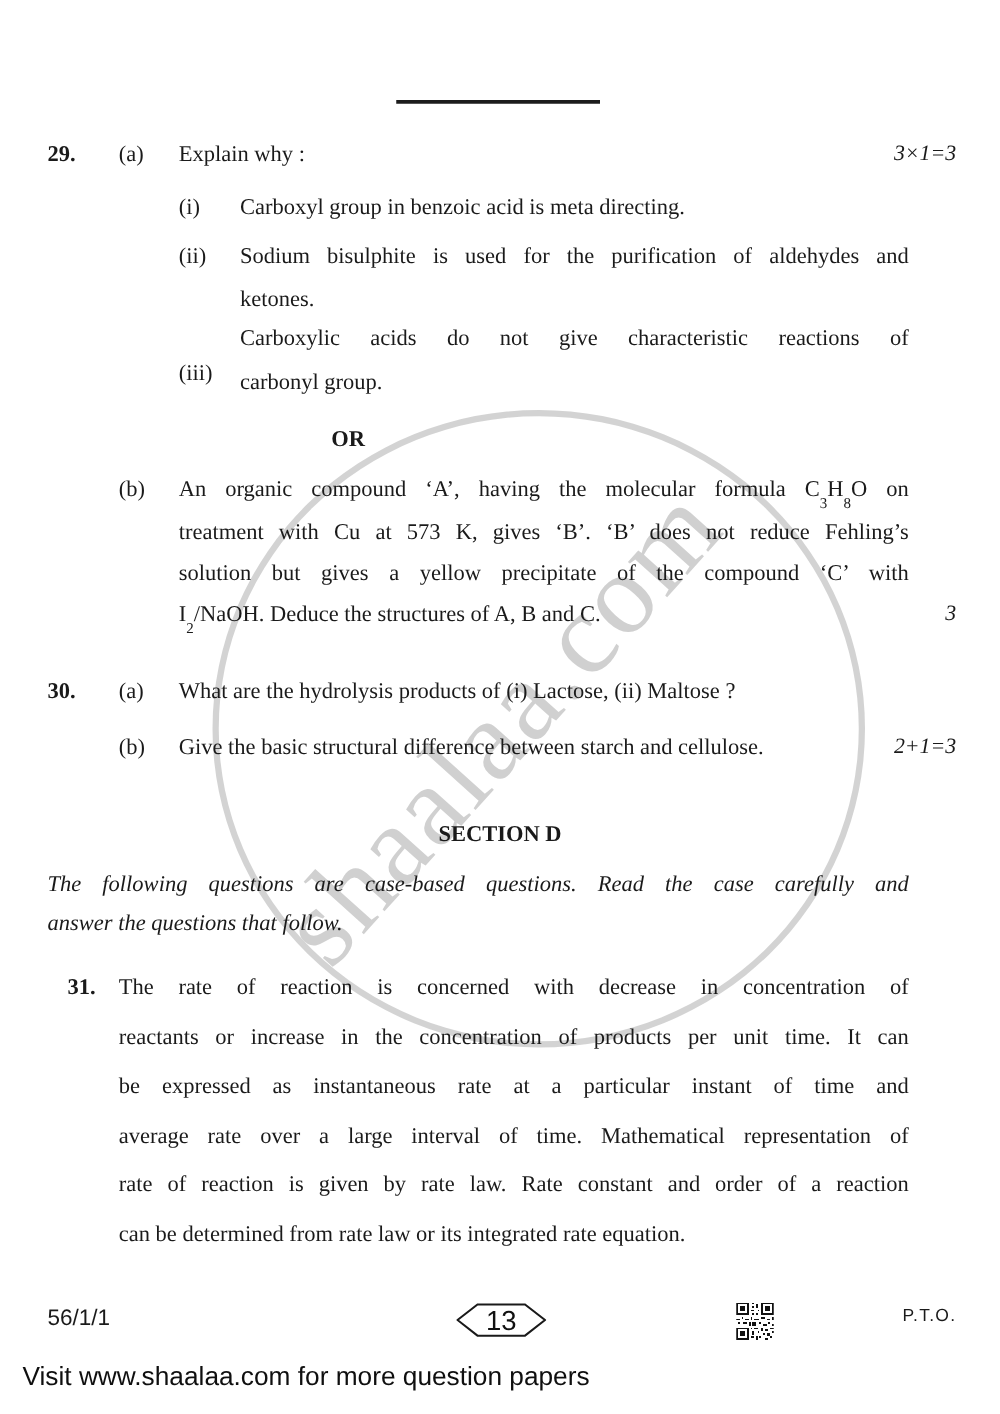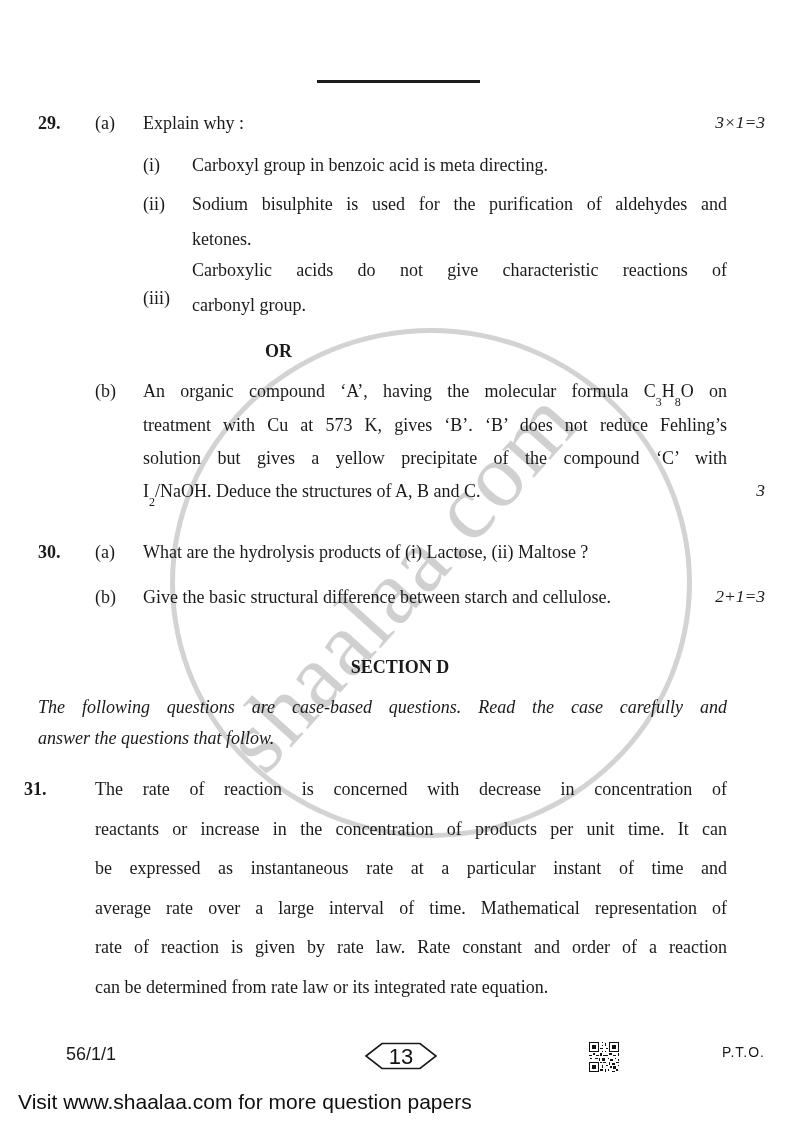--- a/index.html
+++ b/index.html
@@ -32,21 +32,21 @@
     position:absolute; font-size:18px; line-height:23px;
     white-space:nowrap; color:#1a1a1a;
   }
   .just { white-space:normal; text-align:justify; text-align-last:justify; }
   .bold { font-weight:bold; }
   .ital { font-style:italic; }
   .marks { position:absolute; right:35px; font-size:17.5px; font-style:italic; white-space:nowrap; }
   sub { font-size:12px; line-height:0; position:relative; top:4px; }
   
   .sans { font-family:"Liberation Sans","DejaVu Sans",sans-serif; }
-  .paper-code { position:absolute; left:38px; top:1044px; font-size:18px;margin-left:28px; }
+  .paper-code { position:absolute; left:38px; top:1044px; font-size:18px; }
   .pto { position:absolute; right:35px; top:1044px; font-size:14px; letter-spacing:1px;text-align:center; }
   .page-badge { position:absolute; left:365px; top:1042px; width:72px; height:28px; }
   .page-badge span {
     position:absolute; left:0; top:1px; width:72px; height:28px;
     text-align:center; line-height:28px; font-size:22px; color:#111;
   }
   .qr { position:absolute; left:589px; top:1042px; width:30px; height:30px; }
   .banner { position:absolute; left:18px; top:1090px; font-size:21px; color:#0f0f0f; }
 </style>
 </head>
@@ -96,21 +96,21 @@
       <div class="line" style="left:95px; top:586px;">(b)</div>
       <div class="line" style="left:143px; top:586px;">Give the basic structural difference between starch and cellulose.</div>
       <div class="marks" style="top:586px;">2+1=3</div>
     </div>
 
     <div class="line bold" style="left:0px; top:656px; width:800px; text-align:center; white-space:normal;">SECTION D</div>
     <div class="line ital just" style="left:38px; top:696px; width:689px;">The following questions are case-based questions. Read the case carefully and</div>
     <div class="line ital" style="left:38px; top:727px;">answer the questions that follow.</div>
 
     <div>
-      <div class="line bold" style="left:24px; top:778px;">31.</div>
+      <div class="line bold" style="left:54px; top:778px;">31.</div>
       <div class="line just" style="left:95px; top:778px; width:632px;">The rate of reaction is concerned with decrease in concentration of</div>
       <div class="line just" style="left:95px; top:818px; width:632px;">reactants or increase in the concentration of products per unit time. It can</div>
       <div class="line just" style="left:95px; top:857px; width:632px;">be expressed as instantaneous rate at a particular instant of time and</div>
       <div class="line just" style="left:95px; top:897px; width:632px;">average rate over a large interval of time. Mathematical representation of</div>
       <div class="line just" style="left:95px; top:936px; width:632px;">rate of reaction is given by rate law. Rate constant and order of a reaction</div>
       <div class="line" style="left:95px; top:976px;">can be determined from rate law or its integrated rate equation.</div>
     </div>
 
     <div class="paper-code sans">56/1/1</div>
 

